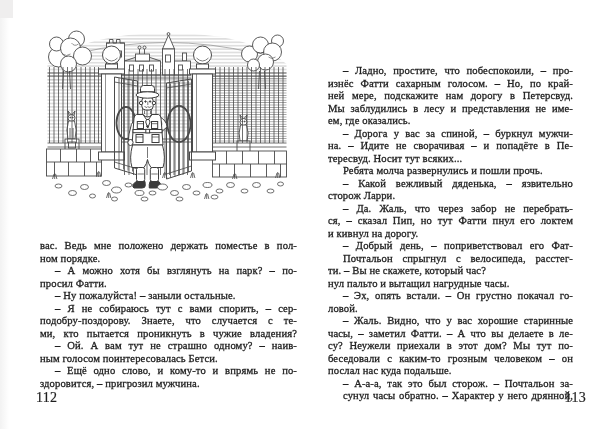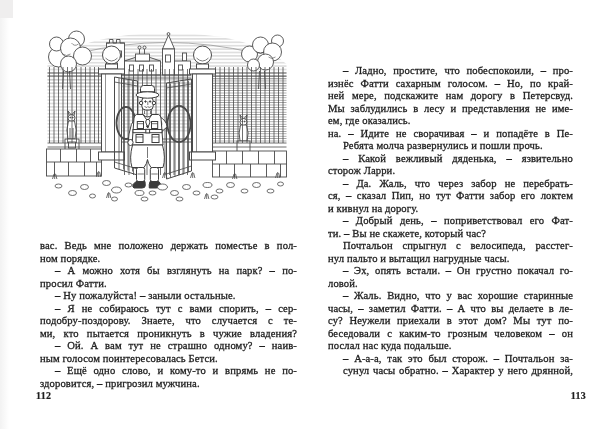--- a/index.html
+++ b/index.html
@@ -17,21 +17,21 @@
     text-align:justify;text-align-last:justify;
     letter-spacing:0.12px;
     -webkit-text-stroke:0.3px #1f1f1f;
     white-space:normal;
   }
   .line.last{text-align-last:left;}
   .line.indent{text-indent:15px;}
   #left-text{left:40px;top:204px;width:257px;}
   #right-text{left:328px;top:29px;width:245px;}
   .pagenum{
-    position:absolute;top:390px;font-size:10px;font-weight:bold;
+    position:absolute;top:390px;font-size:14px;font-weight:normal;
     -webkit-text-stroke:0.2px #1f1f1f;letter-spacing:0.3px;
   }
   #pg-left{left:36px;}
   #pg-right{left:341px;width:245px;text-align:right;}
   #illustration{position:absolute;left:44px;top:27px;width:246px;height:178px;}
 </style>
 </head>
 <body>
 
 <div class="edge-shade"></div>
@@ -277,30 +277,32 @@
     <div class="line indent">– Ещё одно слово, и кому-то и впрямь не по-</div>
     <div class="line last">здоровится, – пригрозил мужчина.</div>
   </div>
 
 <div id="right-text" class="textcol">
     <div class="line indent">– Ладно, простите, что побеспокоили, – про-</div>
     <div class="line">изнёс Фатти сахарным голосом. – Но, по край-</div>
     <div class="line">ней мере, подскажите нам дорогу в Петерсвуд.</div>
     <div class="line">Мы заблудились в лесу и представления не име-</div>
     <div class="line last">ем, где оказались.</div>
+    <div class="line indent">– Дорога у вас за спиной, – буркнул мужчи-</div>
     <div class="line">на. – Идите не сворачивая – и попадёте в Пе-</div>
+    <div class="line last">тересвуд. Носит тут всяких...</div>
     <div class="line indent last">Ребята молча развернулись и пошли прочь.</div>
     <div class="line indent">– Какой вежливый дяденька, – язвительно</div>
     <div class="line last">сторож Ларри.</div>
     <div class="line indent">– Да. Жаль, что через забор не перебрать-</div>
-    <div class="line">ся, – сказал Пип, но тут Фатти забор его локтем</div>
+    <div class="line">ся, – сказал Пип, но тут Фатти пнул его локтем</div>
     <div class="line last">и кивнул на дорогу.</div>
     <div class="line indent">– Добрый день, – поприветствовал его Фат-</div>
+    <div class="line indent">Почтальон спрыгнул с велосипеда, расстег-</div>
     <div class="line last">ти. – Вы не скажете, который час?</div>
-    <div class="line indent">Почтальон спрыгнул с велосипеда, расстег-</div>
     <div class="line last">нул пальто и вытащил нагрудные часы.</div>
     <div class="line indent">– Эх, опять встали. – Он грустно покачал го-</div>
     <div class="line last">ловой.</div>
     <div class="line indent">– Жаль. Видно, что у вас хорошие старинные</div>
     <div class="line">часы, – заметил Фатти. – А что вы делаете в ле-</div>
     <div class="line">су? Неужели приехали в этот дом? Мы тут по-</div>
     <div class="line">беседовали с каким-то грозным человеком – он</div>
     <div class="line last">послал нас куда подальше.</div>
     <div class="line indent">– А-а-а, так это был сторож. – Почтальон за-</div>
     <div class="line indent">сунул часы обратно. – Характер у него дрянной,</div>

